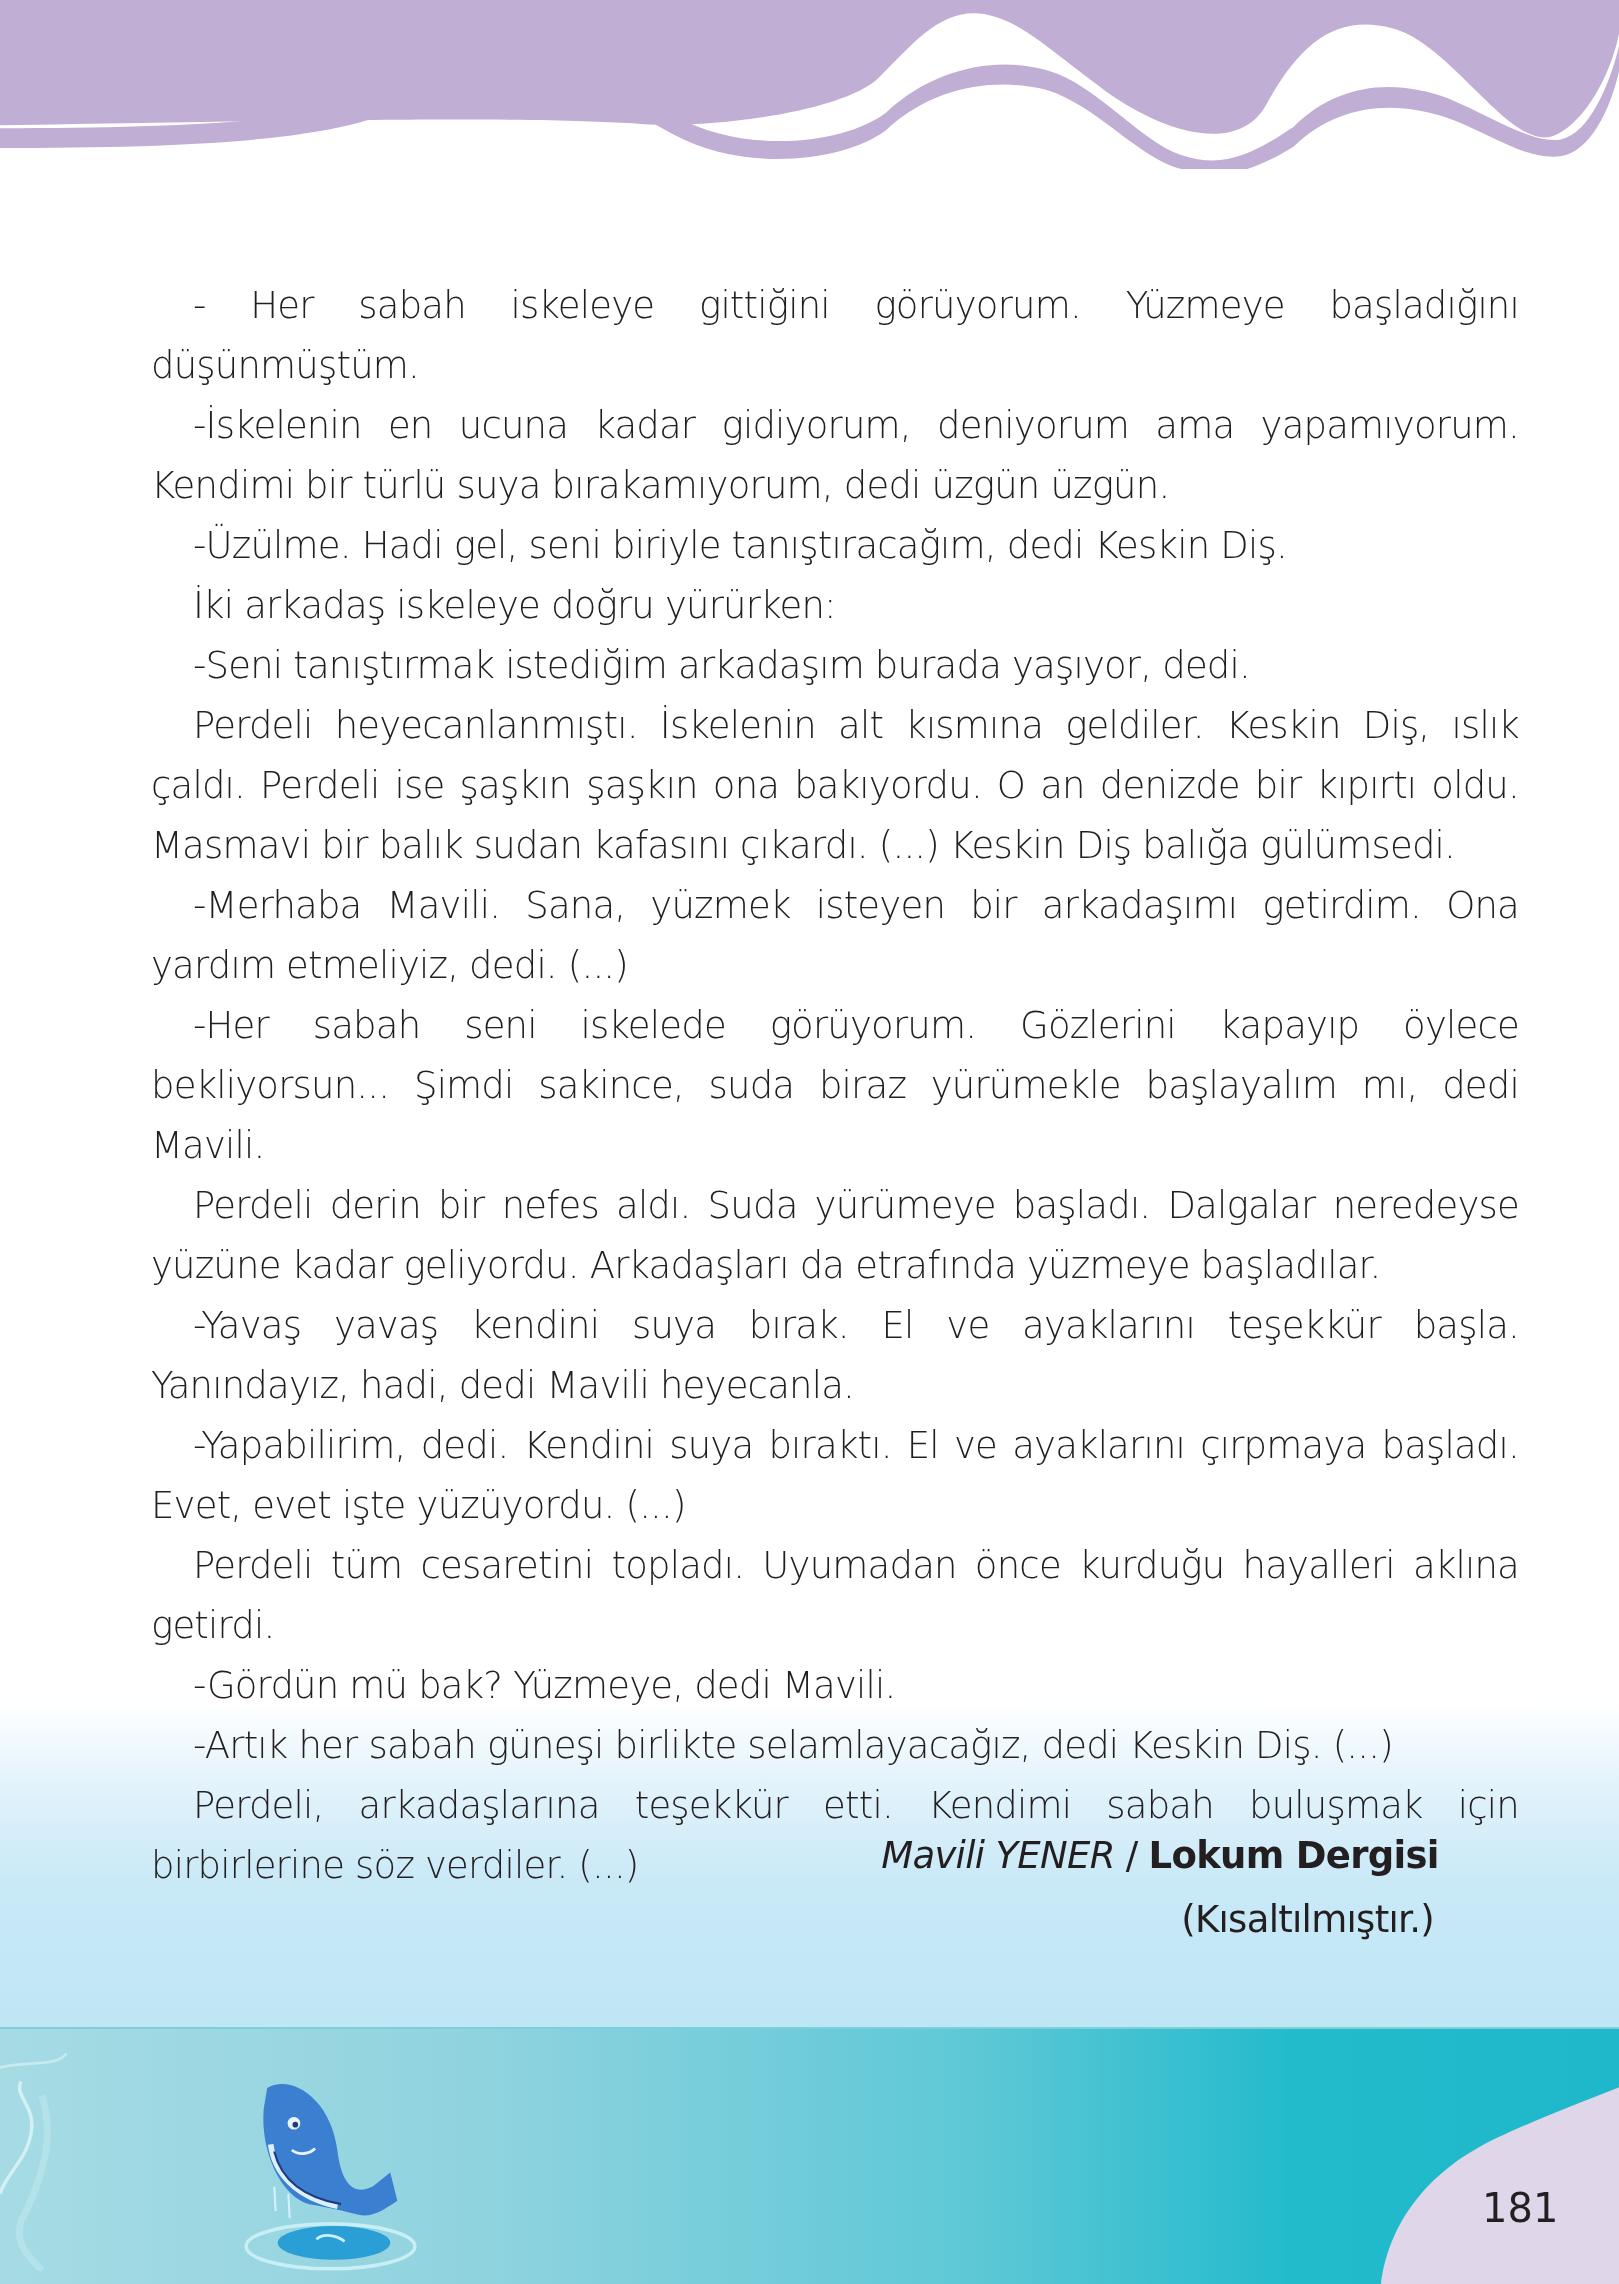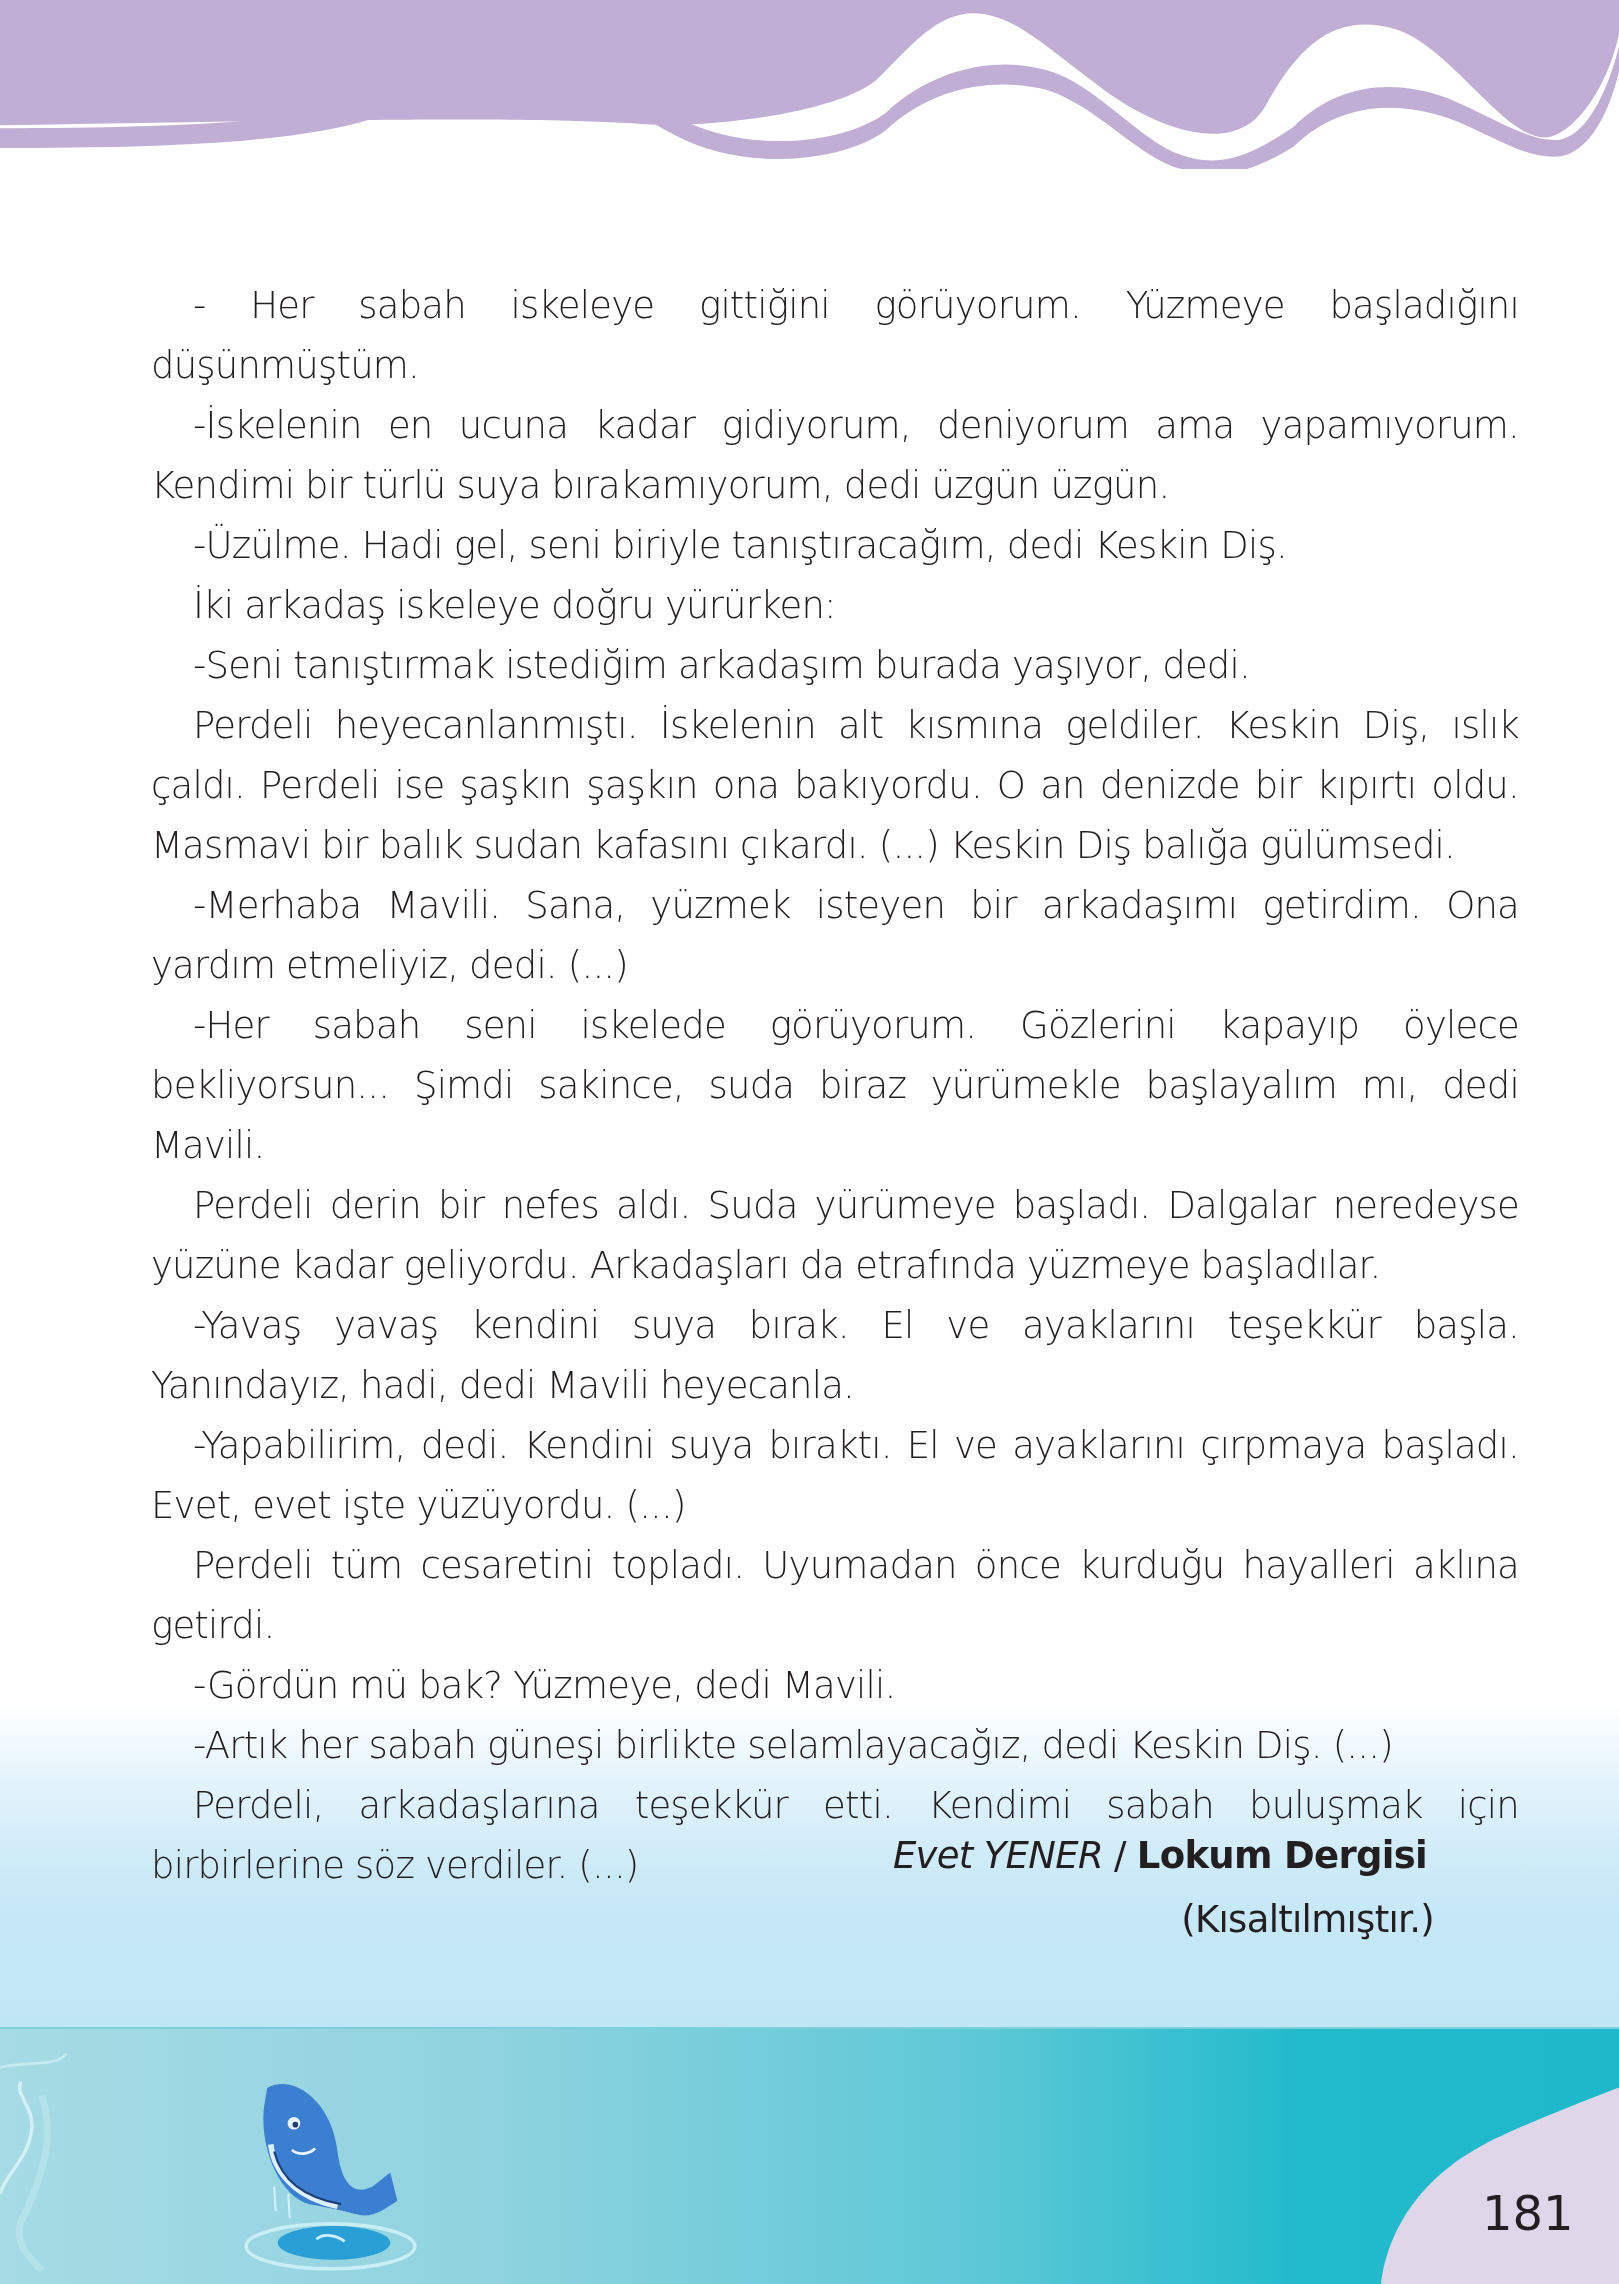--- a/index.html
+++ b/index.html
@@ -40,21 +40,21 @@
   }
   .author { font-style: italic; }
   .sep { font-weight: normal; }
   .source { font-weight: bold; }
   .note {
     position: absolute; left: 984px; top: 1898px; width: 450px;
     text-align: right; font-size: 37px; letter-spacing: -0.7px;
   }
   .page-number {
     position: absolute; left: 1482px; top: 2185px;
-    font-family: "DejaVu Sans", sans-serif; font-size: 48px; color: #231f20;
+    font-family: "DejaVu Sans", sans-serif; font-size: 40px; color: #231f20;
   }
 </style>
 </head>
 <body>
 
 <svg class="top-wave" viewBox="0 0 2304 240" preserveAspectRatio="none">
   <path d="M0,0 H2304 V40 C2290,120 2240,190 2200,195 C2140,200 2060,60 1980,40 C1900,20 1850,60 1800,150 C1760,220 1650,190 1560,120 C1480,60 1450,30 1400,20 C1340,10 1300,60 1250,110 C1200,160 1000,185 900,175 C800,170 700,165 0,178 Z" fill="#c1aed4"></path>
   <path d="M0,182 C300,182 500,170 590,115 C650,60 700,50 745,52 C800,56 860,110 960,165 C1060,220 1200,205 1260,160 C1330,95 1420,80 1490,100 C1560,120 1620,200 1680,220 C1740,240 1780,220 1840,180 C1900,120 1980,110 2060,140 C2120,165 2180,205 2220,198 C2260,190 2290,120 2304,60 V95 C2290,160 2260,215 2220,222 C2170,228 2120,190 2060,168 C1980,140 1900,150 1840,208 C1780,245 1740,255 1680,240 C1620,225 1560,150 1490,128 C1420,110 1330,120 1260,185 C1200,230 1060,245 960,192 C860,140 800,82 745,80 C700,78 650,90 590,142 C500,198 300,210 0,210 Z" fill="#c1aed4"></path>
 </svg>
 
@@ -97,18 +97,18 @@
   <p class="para">Perdeli derin bir nefes aldı. Suda yürümeye başladı. Dalgalar neredeyse yüzüne kadar geliyordu. Arkadaşları da etrafında yüzmeye başladılar.</p>
   <p class="para">-Yavaş yavaş kendini suya bırak. El ve ayaklarını teşekkür başla. Yanındayız, hadi, dedi Mavili heyecanla.</p>
   <p class="para">-Yapabilirim, dedi. Kendini suya bıraktı. El ve ayaklarını çırpmaya başladı. Evet, evet işte yüzüyordu. (...)</p>
   <p class="para">Perdeli tüm cesaretini topladı. Uyumadan önce kurduğu hayalleri aklına getirdi.</p>
   <p class="para">-Gördün mü bak? Yüzmeye, dedi Mavili.</p>
   <p class="para">-Artık her sabah güneşi birlikte selamlayacağız, dedi Keskin Diş.  (...)</p>
   <p class="para">Perdeli, arkadaşlarına teşekkür etti. Kendimi sabah buluşmak için birbirlerine söz verdiler. (...)</p>
 </div>
 
 <div class="attribution">
-  <span class="author">Evet YENER</span><span class="sep"> / </span><span class="source">Lokum Dergisi</span>
+  <span class="author">Mavili YENER</span><span class="sep"> / </span><span class="source">Lokum Dergisi</span>
 </div>
 <div class="note">(Kısaltılmıştır.)</div>
 
 <div class="page-number">181</div>
 
 
 </body></html>

